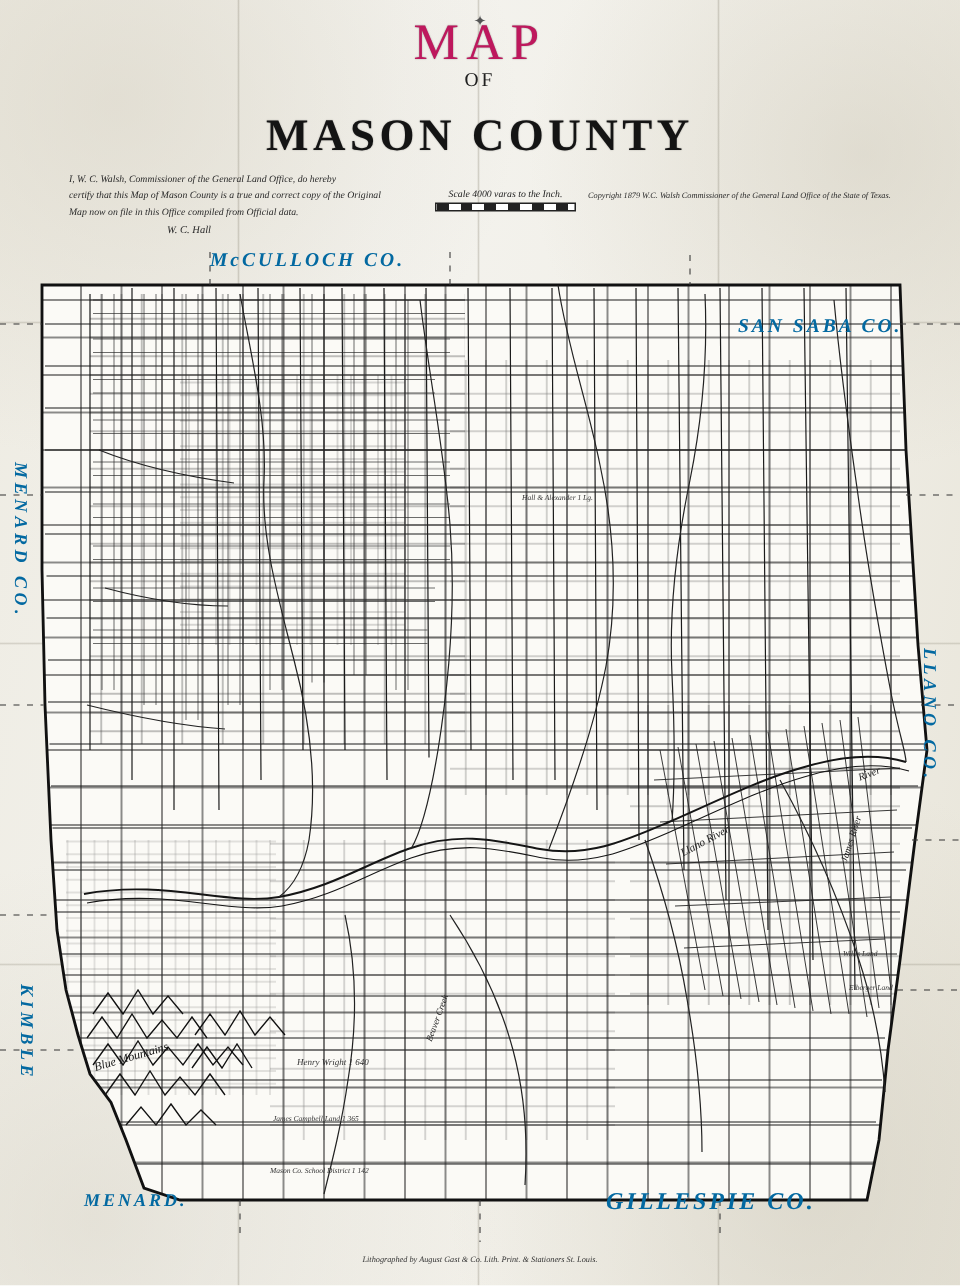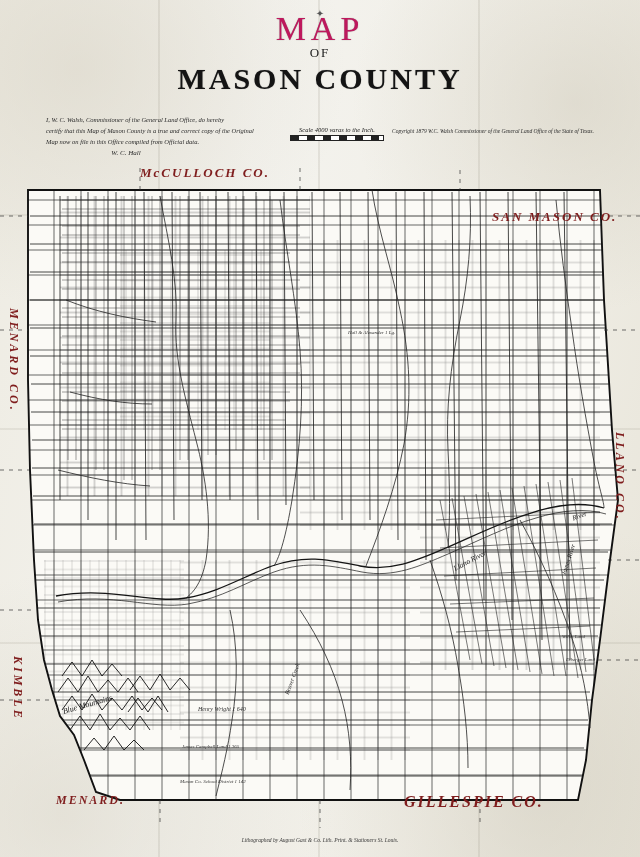--- a/index.html
+++ b/index.html
@@ -78,21 +78,21 @@
     color: #202020;
     margin-top: 0;
     line-height: 1;
   }
   #county-word {
     font-family: "Liberation Serif", serif;
     font-weight: bold;
     font-size: 30px;
     letter-spacing: 3px;
     color: #141414;
-    margin-top: 5px;
+    margin-top: 17px;
     line-height: 1;
     text-shadow: 0 0 1px rgba(0,0,0,0.35);
   }
   #ornament {
     position: absolute;
     left: 50%;
     transform: translateX(-50%);
     top: -4px;
     font-size: 10px;
     color: #555;
@@ -159,21 +159,21 @@
     color: #2a2a2a;
     white-space: nowrap;
   }
 
   
   .county-label {
     position: absolute;
     font-family: "Liberation Serif", serif;
     font-weight: bold;
     font-style: italic;
-    color: #7f1d1d;
+    color: #0369a1;
     letter-spacing: 2px;
     z-index: 6;
     white-space: nowrap;
   }
   #label-mcculloch { top: 165px; left: 140px; font-size: 13px; }
   #label-sansaba   { top: 209px; left: 492px; font-size: 13px; }
   #label-llano     { top: 432px; left: 612px; font-size: 12px; writing-mode: vertical-rl; letter-spacing: 3px; }
   #label-menard    { top: 308px; left: 6px; font-size: 12px; writing-mode: vertical-rl; letter-spacing: 3px; }
   #label-kimble    { top: 656px; left: 10px; font-size: 12px; writing-mode: vertical-rl; letter-spacing: 3px; }
   #label-county-bl { top: 793px; left: 56px; font-size: 12px; }
@@ -370,21 +370,21 @@
 
     <div id="scale-block">
       <div id="scale-text">Scale 4000 varas to the Inch.</div>
       <div id="scale-bar"></div>
     </div>
 
     <div id="copyright">Copyright 1879 W.C. Walsh Commissioner of the General Land Office of the State of Texas.</div>
   </div>
 
   <div class="county-label" id="label-mcculloch">McCULLOCH  CO.</div>
-  <div class="county-label" id="label-sansaba">SAN  MASON   CO.</div>
+  <div class="county-label" id="label-sansaba">SAN  SABA   CO.</div>
   <div class="county-label" id="label-llano">LLANO  CO.</div>
   <div class="county-label" id="label-menard">MENARD  CO.</div>
   <div class="county-label" id="label-kimble">KIMBLE</div>
   <div class="county-label" id="label-county-bl">MENARD.</div>
   <div class="county-label" id="label-gillespie">GILLESPIE  CO.</div>
 
   <div id="mountains-label">Blue Mountains</div>
 
   <div class="river-note" style="left:452px; top:556px; transform: rotate(-28deg);">Llano   River</div>
   <div class="river-note" style="left:552px; top:556px; transform: rotate(-72deg); font-size:6.5px;">James   River</div>

